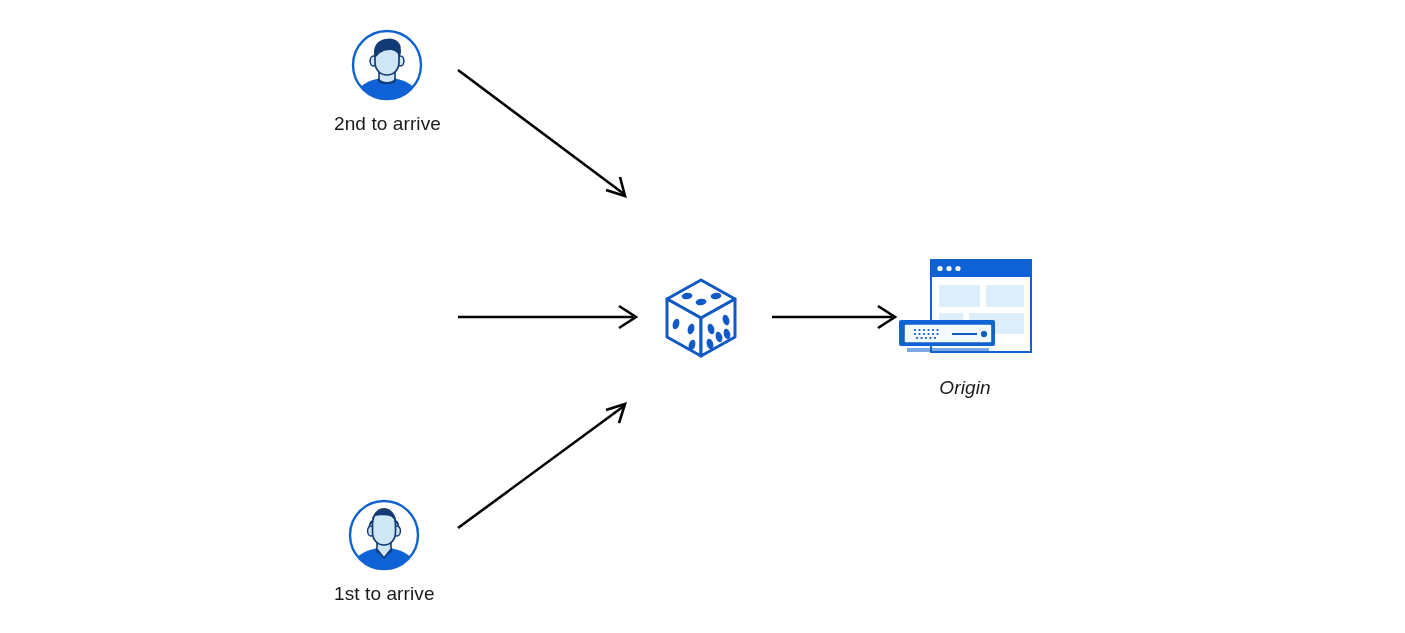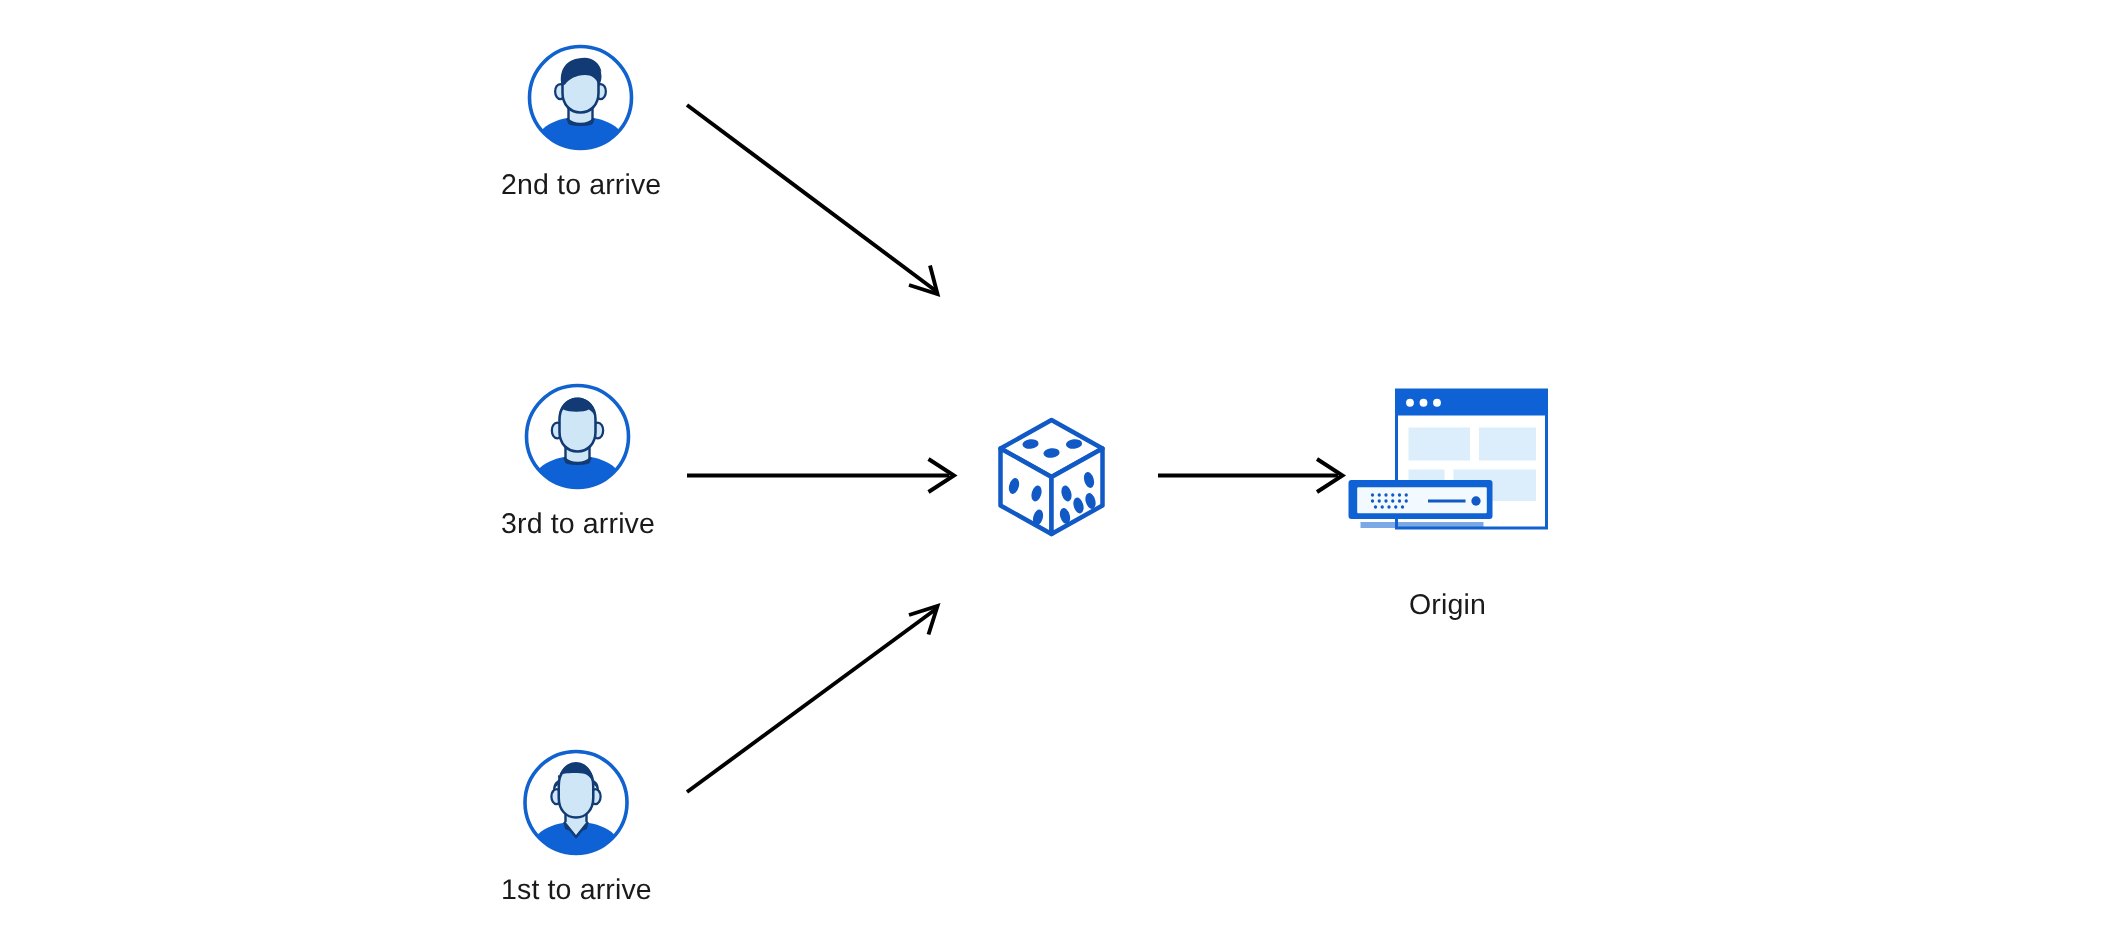--- a/index.html
+++ b/index.html
@@ -46,21 +46,22 @@
   }
   .arrow-layer {
     position: absolute;
     left: 0;
     top: 0;
     width: 1405px;
     height: 633px;
     pointer-events: none;
   }
   .origin-label {
-    margin-top: 32px;
+    margin-top: 16px;
+    font-style: italic;
   }
 </style>
 </head>
 <body>
 
 <div id="canvas">
 
   <svg class="arrow-layer" viewBox="0 0 1405 633" width="1405" height="633">
     <g stroke="#000000" stroke-width="2.6" fill="none" stroke-linecap="butt">
 
@@ -109,43 +110,20 @@
           <path d="M25 26 c0 -9 5.5 -14 12 -14 c6.5 0 12 5 12 14 l0 8 c0 8 -5.5 13 -12 13 c-6.5 0 -12 -5 -12 -13 Z" fill="#cfe6f7" stroke="#123a74" stroke-width="1.7"></path>
 
           <path d="M24 27 c-1 -11 6 -16 13 -16 c8 0 14 4 14 12 c0 3 -1 5 -2 6 c-1 -5 -5 -7 -9 -7 c-6 0 -11 3 -13 6 c-1 1 -2 1 -3 -1 Z" fill="#123a74"></path>
           <path d="M36 11 c7 -2 14 2 15 9 c-4 -5 -10 -7 -15 -9 Z" fill="#123a74"></path>
         </g>
       </svg>
     </div>
     <div class="node-label">2nd to arrive</div>
   </div>
 
-  <div class="node" style="left:334px; top:254px;">
-    <div class="avatar-wrap">
-      <svg viewBox="0 0 74 74" width="74" height="74">
-        <defs>
-          <clipPath id="clipB">
-              <circle cx="37" cy="37" r="34"></circle>
-            </clipPath>
-        </defs>
-        <circle cx="37" cy="37" r="34" fill="#ffffff" stroke="#1062cf" stroke-width="2.4"></circle>
-        <g clip-path="url(#clipB)">
-          <path d="M4 74 C6 57 20 50 37 50 C54 50 68 57 70 74 Z" fill="#0f62d6"></path>
-          <path d="M29 40 h16 v13 c0 3 -16 3 -16 0 Z" fill="#cfe6f7" stroke="#123a74" stroke-width="1.6" stroke-linejoin="round"></path>
-          <path d="M28 51 c4 5 14 5 18 0" fill="none" stroke="#123a74" stroke-width="1.7"></path>
-          <ellipse cx="23.5" cy="33" rx="3.6" ry="5.2" fill="#cfe6f7" stroke="#123a74" stroke-width="1.5"></ellipse>
-          <ellipse cx="50.5" cy="33" rx="3.6" ry="5.2" fill="#cfe6f7" stroke="#123a74" stroke-width="1.5"></ellipse>
-          <path d="M25 26 c0 -9 5.5 -14 12 -14 c6.5 0 12 5 12 14 l0 8 c0 8 -5.5 13 -12 13 c-6.5 0 -12 -5 -12 -13 Z" fill="#cfe6f7" stroke="#123a74" stroke-width="1.7"></path>
-
-          <path d="M24.5 26 c0 -10 6 -15 12.5 -15 c6.5 0 12.5 5 12.5 15 c-1 -4 -3 -6 -5 -7 c-3 2 -13 2 -17 0 c-2 1 -2.5 4 -3 7 Z" fill="#123a74"></path>
-        </g>
-      </svg>
-    </div>
-    <div class="node-label">3rd to arrive</div>
-  </div>
 
   <div class="node" style="left:334px; top:498px;">
     <div class="avatar-wrap">
       <svg viewBox="0 0 74 74" width="74" height="74">
         <defs>
           <clipPath id="clipC">
               <circle cx="37" cy="37" r="34"></circle>
             </clipPath>
         </defs>
         <circle cx="37" cy="37" r="34" fill="#ffffff" stroke="#1062cf" stroke-width="2.4"></circle>

